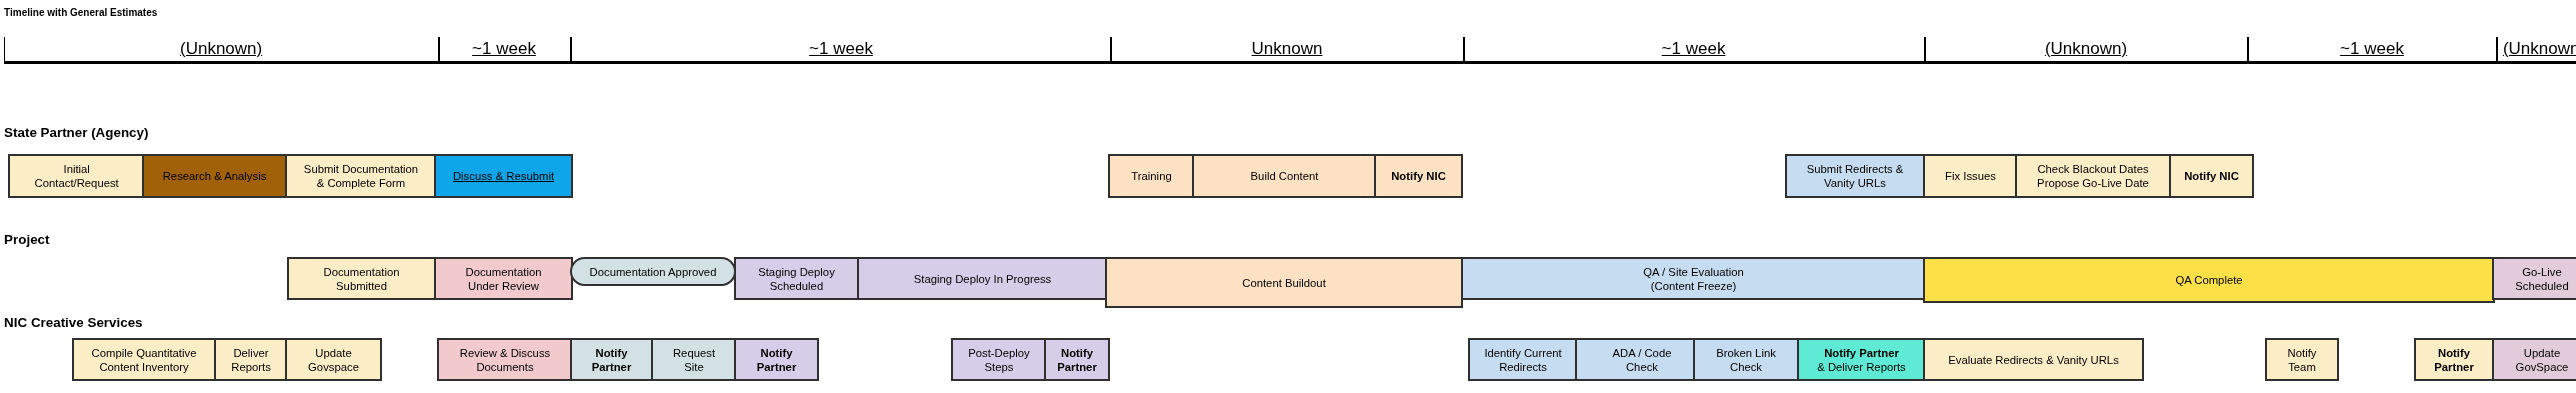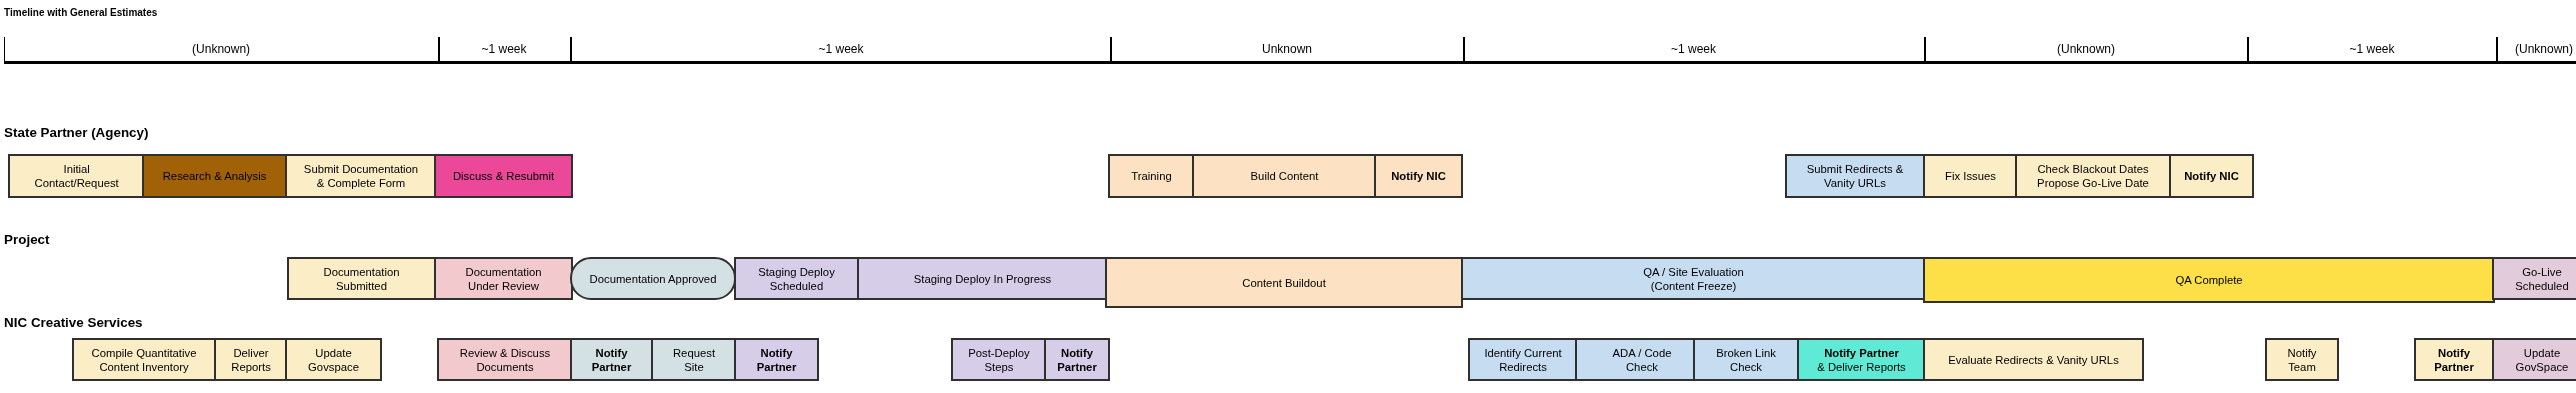--- a/index.html
+++ b/index.html
@@ -22,22 +22,23 @@
   }
   .row-label.left{left:4.1px;}
   .tl-baseline{
     position:absolute;height:2.6px;background:#000;
   }
   .tl-tick{
     position:absolute;width:1.5px;background:#000;
   }
   .tl-seg-label{
     position:absolute;
-    font-size:12px;text-align:center;white-space:nowrap;
+    font-size:17px;text-align:center;white-space:nowrap;
     line-height:14.4px;
+    text-decoration:underline;
   }
   .box{
     position:absolute;
     box-sizing:border-box;
     border:2.6px solid #303030;
     display:flex;flex-direction:column;
     align-items:center;justify-content:center;
     text-align:center;
     font-size:11.3px;line-height:14px;
     padding:1px 2.1px;
@@ -78,21 +79,21 @@
         <div class="ln">Initial</div>
         <div class="ln">Contact/Request</div>
       </div>
       <div class="box" style="left: 142px; width: 145px; top: 154px; height: 44px; background: #a16207; border-color: rgb(48, 48, 48);">
         <div class="ln">Research &amp; Analysis</div>
       </div>
       <div class="box" style="left: 285px; width: 152px; top: 154px; height: 44px; background: rgb(251, 237, 198); border-color: rgb(48, 48, 48);">
         <div class="ln">Submit Documentation</div>
         <div class="ln">&amp; Complete Form</div>
       </div>
-      <div class="box" style="left: 434px; width: 139px; top: 154px; height: 44px; background: #ec4899; border-color: rgb(48, 48, 48);">
+      <div class="box" style="left: 434px; width: 139px; top: 154px; height: 44px; background: #0ea5e9; border-color: rgb(48, 48, 48); text-decoration: underline;">
         <div class="ln">Discuss &amp; Resubmit</div>
       </div>
       <div class="box" style="left: 1108px; width: 87px; top: 154px; height: 44px; background: rgb(252, 226, 194); border-color: rgb(48, 48, 48);">
         <div class="ln">Training</div>
       </div>
       <div class="box" style="left: 1192px; width: 185px; top: 154px; height: 44px; background: rgb(252, 226, 194); border-color: rgb(48, 48, 48);">
         <div class="ln">Build Content</div>
       </div>
       <div class="box bold-all" style="left: 1374px; width: 89px; top: 154px; height: 44px; background: rgb(252, 226, 194); border-color: rgb(48, 48, 48);">
         <div class="ln">Notify NIC</div>
@@ -113,21 +114,21 @@
       </div>
       <div class="row-label left" style="top: 232px;">Project</div>
       <div class="box" style="left: 287px; width: 149px; top: 257px; height: 43px; background: rgb(251, 237, 198); border-color: rgb(48, 48, 48);">
         <div class="ln">Documentation</div>
         <div class="ln">Submitted</div>
       </div>
       <div class="box" style="left: 434px; width: 139px; top: 257px; height: 43px; background: rgb(242, 202, 205); border-color: rgb(48, 48, 48);">
         <div class="ln">Documentation</div>
         <div class="ln">Under Review</div>
       </div>
-      <div class="box" style="left: 570px; width: 166px; top: 257px; height: 43px; background: rgb(212, 225, 228); border-color: rgb(48, 48, 48); border-radius: 21px;">
+      <div class="box" style="left: 570px; width: 166px; top: 257px; height: 29px; background: rgb(212, 225, 228); border-color: rgb(48, 48, 48); border-radius: 21px;">
         <div class="ln">Documentation Approved</div>
       </div>
       <div class="box" style="left: 734px; width: 125px; top: 257px; height: 43px; background: rgb(214, 205, 233); border-color: rgb(48, 48, 48);">
         <div class="ln">Staging Deploy</div>
         <div class="ln">Scheduled</div>
       </div>
       <div class="box" style="left: 857px; width: 251px; top: 257px; height: 43px; background: rgb(214, 205, 233); border-color: rgb(48, 48, 48);">
         <div class="ln">Staging Deploy In Progress</div>
       </div>
       <div class="box" style="left: 1105px; width: 358px; top: 257px; height: 51px; background: rgb(252, 226, 194); border-color: rgb(48, 48, 48);">

